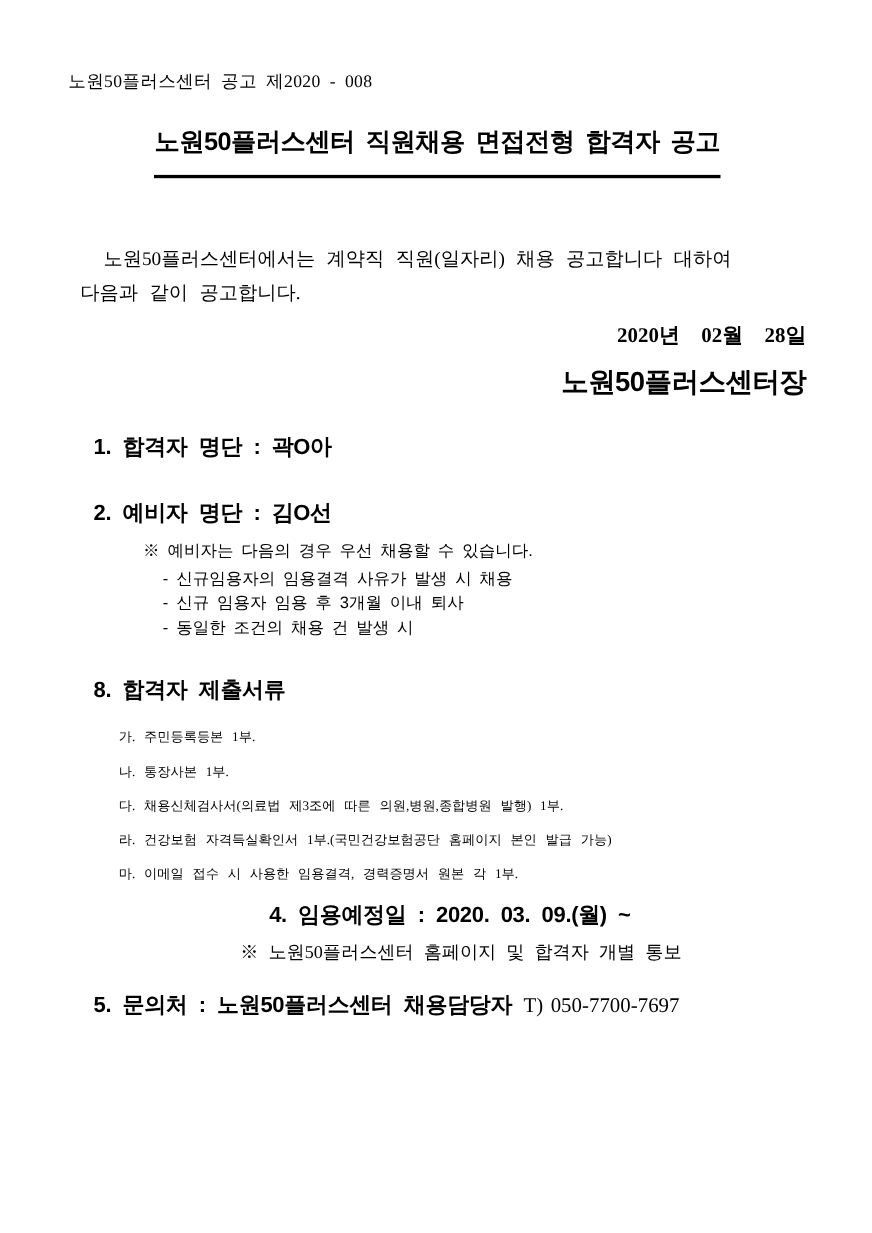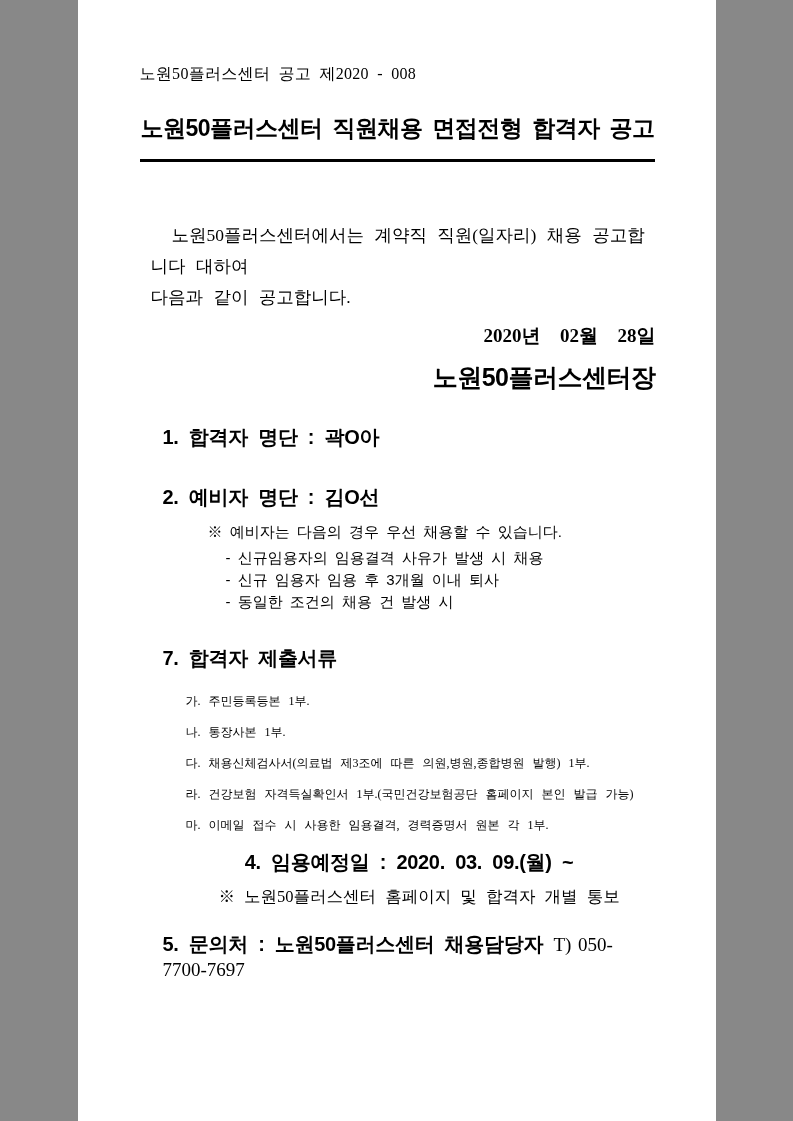--- a/index.html
+++ b/index.html
@@ -1,18 +1,18 @@
 <!DOCTYPE html>
 <html><head>
 <meta charset="utf-8">
 <style>
   html, body { margin: 0; padding: 0; background: #888; }
   .page {
     position: relative;
-    width: 638px;
+    width: 793px;
     height: 1121px;
     margin: 0 auto;
     background: #ffffff;
     color: #000000;
     box-sizing: border-box;
     padding: 64px 60px 0 62px;
     overflow: hidden;
     font-family: "Liberation Serif", serif;
   }
   .doc-number {
@@ -128,21 +128,21 @@
     <div class="sec-heading">2. 예비자 명단 : 김O선</div>
     <div class="reserve-note">※ 예비자는 다음의 경우 우선 채용할 수 있습니다.</div>
     <div class="bullets">
       <div class="bullet">- 신규임용자의 임용결격 사유가 발생 시 채용</div>
       <div class="bullet">- 신규 임용자 임용 후 3개월 이내 퇴사</div>
       <div class="bullet">- 동일한 조건의 채용 건 발생 시</div>
     </div>
   </div>
 
   <div class="sec sec3">
-    <div class="sec-heading">7. 합격자 제출서류</div>
+    <div class="sec-heading">8. 합격자 제출서류</div>
     <div class="doc-items">
       <div class="doc-item">가. 주민등록등본 1부.</div>
       <div class="doc-item">나. 통장사본 1부.</div>
       <div class="doc-item">다. 채용신체검사서(의료법 제3조에 따른 의원,병원,종합병원 발행) 1부.</div>
       <div class="doc-item">라. 건강보험 자격득실확인서 1부.(국민건강보험공단 홈페이지 본인 발급 가능)</div>
       <div class="doc-item">마. 이메일 접수 시 사용한 임용결격, 경력증명서 원본 각 1부.</div>
     </div>
   </div>
 
   <div class="sec sec4">

